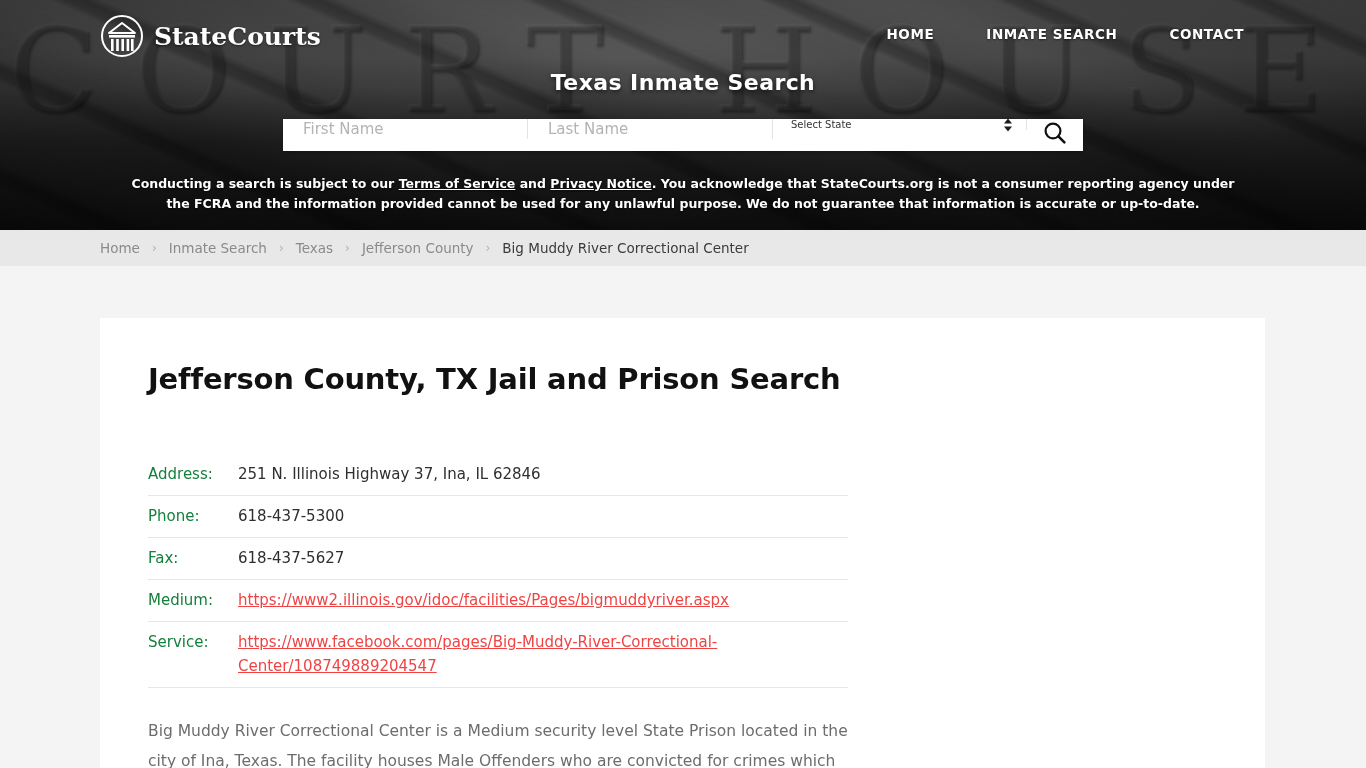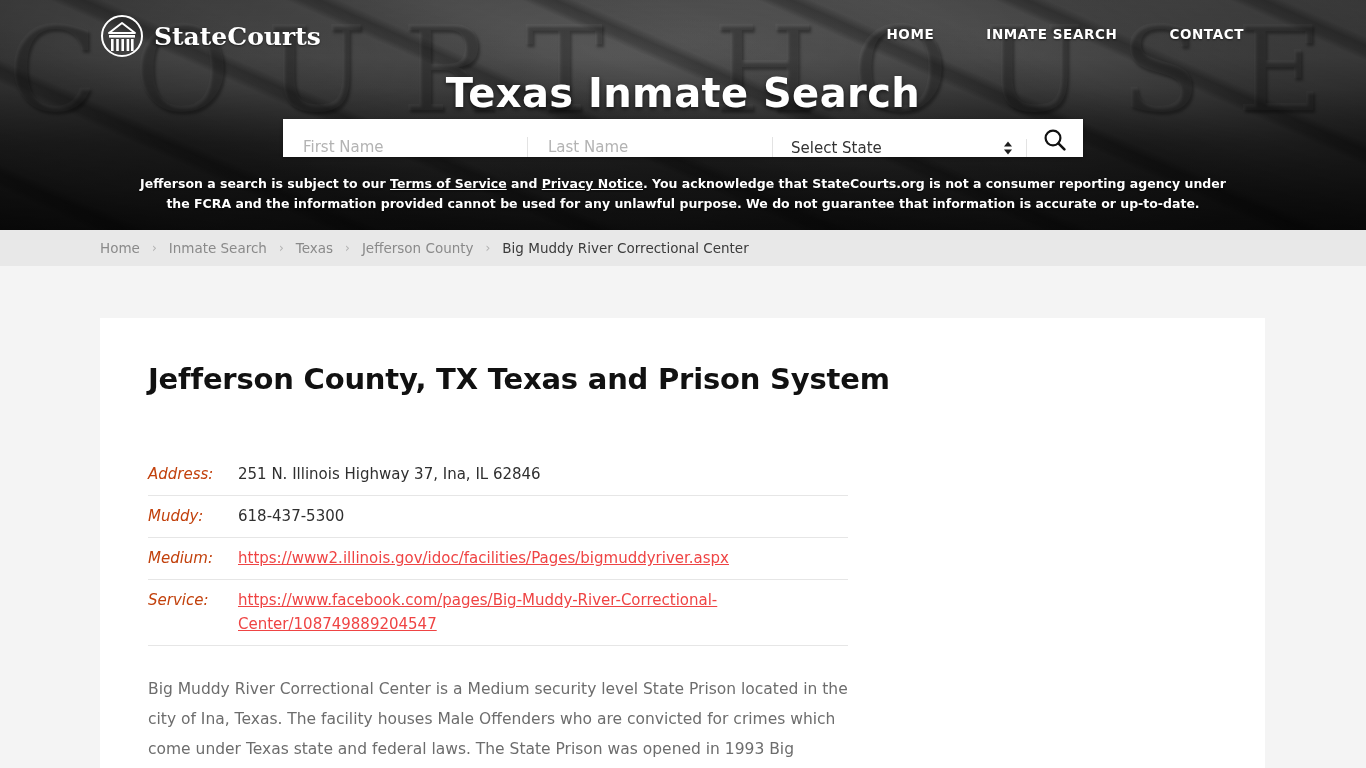--- a/index.html
+++ b/index.html
@@ -95,36 +95,36 @@
     font-weight: bold;
     letter-spacing: 0.6px;
     padding: 0 26px;
     text-shadow: 0 1px 2px rgba(0,0,0,0.55);
   }
 
   .page-heading {
     position: absolute;
     top: 70px; left: 0; right: 0;
     text-align: center;
-    font-size: 40px;
+    font-size: 22px;
     font-weight: bold;
     color: #ffffff;
     letter-spacing: 0.4px;
     text-shadow: 0 2px 4px rgba(0,0,0,0.6);
   }
 
   
   .searchbar {
     position: absolute;
     top: 119px; left: 283px;
     width: 800px;
-    height: 38px;
+    height: 32px;
     background: #ffffff;
     display: flex;
-    align-items: flex-end;
+    align-items: flex-start;
     box-shadow: 0 1px 3px rgba(0,0,0,0.35);
   }
   .searchbar .field {
     flex: 0 0 245px;
     display: flex;
     align-items: center;
     padding: 0 0 0 18px;
     border-right: 1px solid #e3e3e3;
   }
   .searchbar .field input {
@@ -139,21 +139,21 @@
   .searchbar .field input::placeholder { color: #b3b3b3; }
   .searchbar .selectwrap {
     flex: 1 1 auto;
     position: relative;
     display: flex;
     align-items: center;
     padding-left: 18px;
     border-right: 1px solid #e3e3e3;
   }
   .searchbar .selectwrap .sel-value {
-    font-size: 15px;
+    font-size: 10px;
     color: #333;
   }
   .stepper {
     position: absolute;
     right: 14px; top: 50%;
     transform: translateY(-50%);
     display: flex;
     flex-direction: column;
     gap: 3px;
     align-items: center;
@@ -241,24 +241,23 @@
   }
   .info-table td {
     padding: 8px 0 9px 0;
     border-bottom: 1px solid #e6e6e6;
     vertical-align: top;
     font-size: 15px;
     line-height: 24px;
   }
   .info-table td.lbl {
     width: 90px;
-    color: #c2410c;
+    color: #15803d;
     white-space: nowrap;
     padding-right: 16px;
-    font-style: italic;
   }
   .info-table td.val { color: #2f2f2f; }
   .info-table td.val a {
     color: #ef4444;
     text-decoration: underline;
   }
 
   .body-copy {
     width: 700px;
     margin-top: 28px;
@@ -319,52 +318,56 @@
         <span>
           <svg width="26" height="26" viewBox="0 0 26 26" fill="none">
             <circle cx="11" cy="11" r="7.4" stroke="#111111" stroke-width="2.2"></circle>
             <line x1="16.4" y1="16.4" x2="22.4" y2="22.4" stroke="#111111" stroke-width="2.6" stroke-linecap="round"></line>
           </svg>
         </span>
       </button>
     </form>
 
     <div class="disclaimer">
-      <span>Jefferson a search is subject to our </span><a href="#">Terms of Service</a><span> and </span><a href="#">Privacy Notice</a><span>. You acknowledge that StateCourts.org is not a consumer reporting agency under the FCRA and the information provided cannot be used for any unlawful purpose. We do not guarantee that information is accurate or up-to-date.</span>
+      <span>Conducting a search is subject to our </span><a href="#">Terms of Service</a><span> and </span><a href="#">Privacy Notice</a><span>. You acknowledge that StateCourts.org is not a consumer reporting agency under the FCRA and the information provided cannot be used for any unlawful purpose. We do not guarantee that information is accurate or up-to-date.</span>
     </div>
 
   </div>
 </div>
 
 <div class="crumbbar">
   <a href="#" class="crumb">Home</a>
   <span class="sep">›</span>
   <a href="#" class="crumb">Inmate Search</a>
   <span class="sep">›</span>
   <a href="#" class="crumb">Texas</a>
   <span class="sep">›</span>
   <a href="#" class="crumb">Jefferson County</a>
   <span class="sep">›</span>
   <span class="crumb active">Big Muddy River Correctional Center</span>
 </div>
 
 <div class="stage">
   <div class="card">
 
-    <h1>Jefferson County, TX Texas and Prison System</h1>
+    <h1>Jefferson County, TX Jail and Prison Search</h1>
 
     <table class="info-table">
       <tbody>
         <tr>
           <td class="lbl">Address:</td>
           <td class="val">251 N. Illinois Highway 37, Ina, IL 62846</td>
         </tr>
         <tr>
-          <td class="lbl">Muddy:</td>
+          <td class="lbl">Phone:</td>
           <td class="val">618-437-5300</td>
+        </tr>
+        <tr>
+          <td class="lbl">Fax:</td>
+          <td class="val">618-437-5627</td>
         </tr>
         <tr>
           <td class="lbl">Medium:</td>
           <td class="val">
             <a href="#">https://www2.illinois.gov/idoc/facilities/Pages/bigmuddyriver.aspx</a>
           </td>
         </tr>
         <tr>
           <td class="lbl">Service:</td>
           <td class="val">

